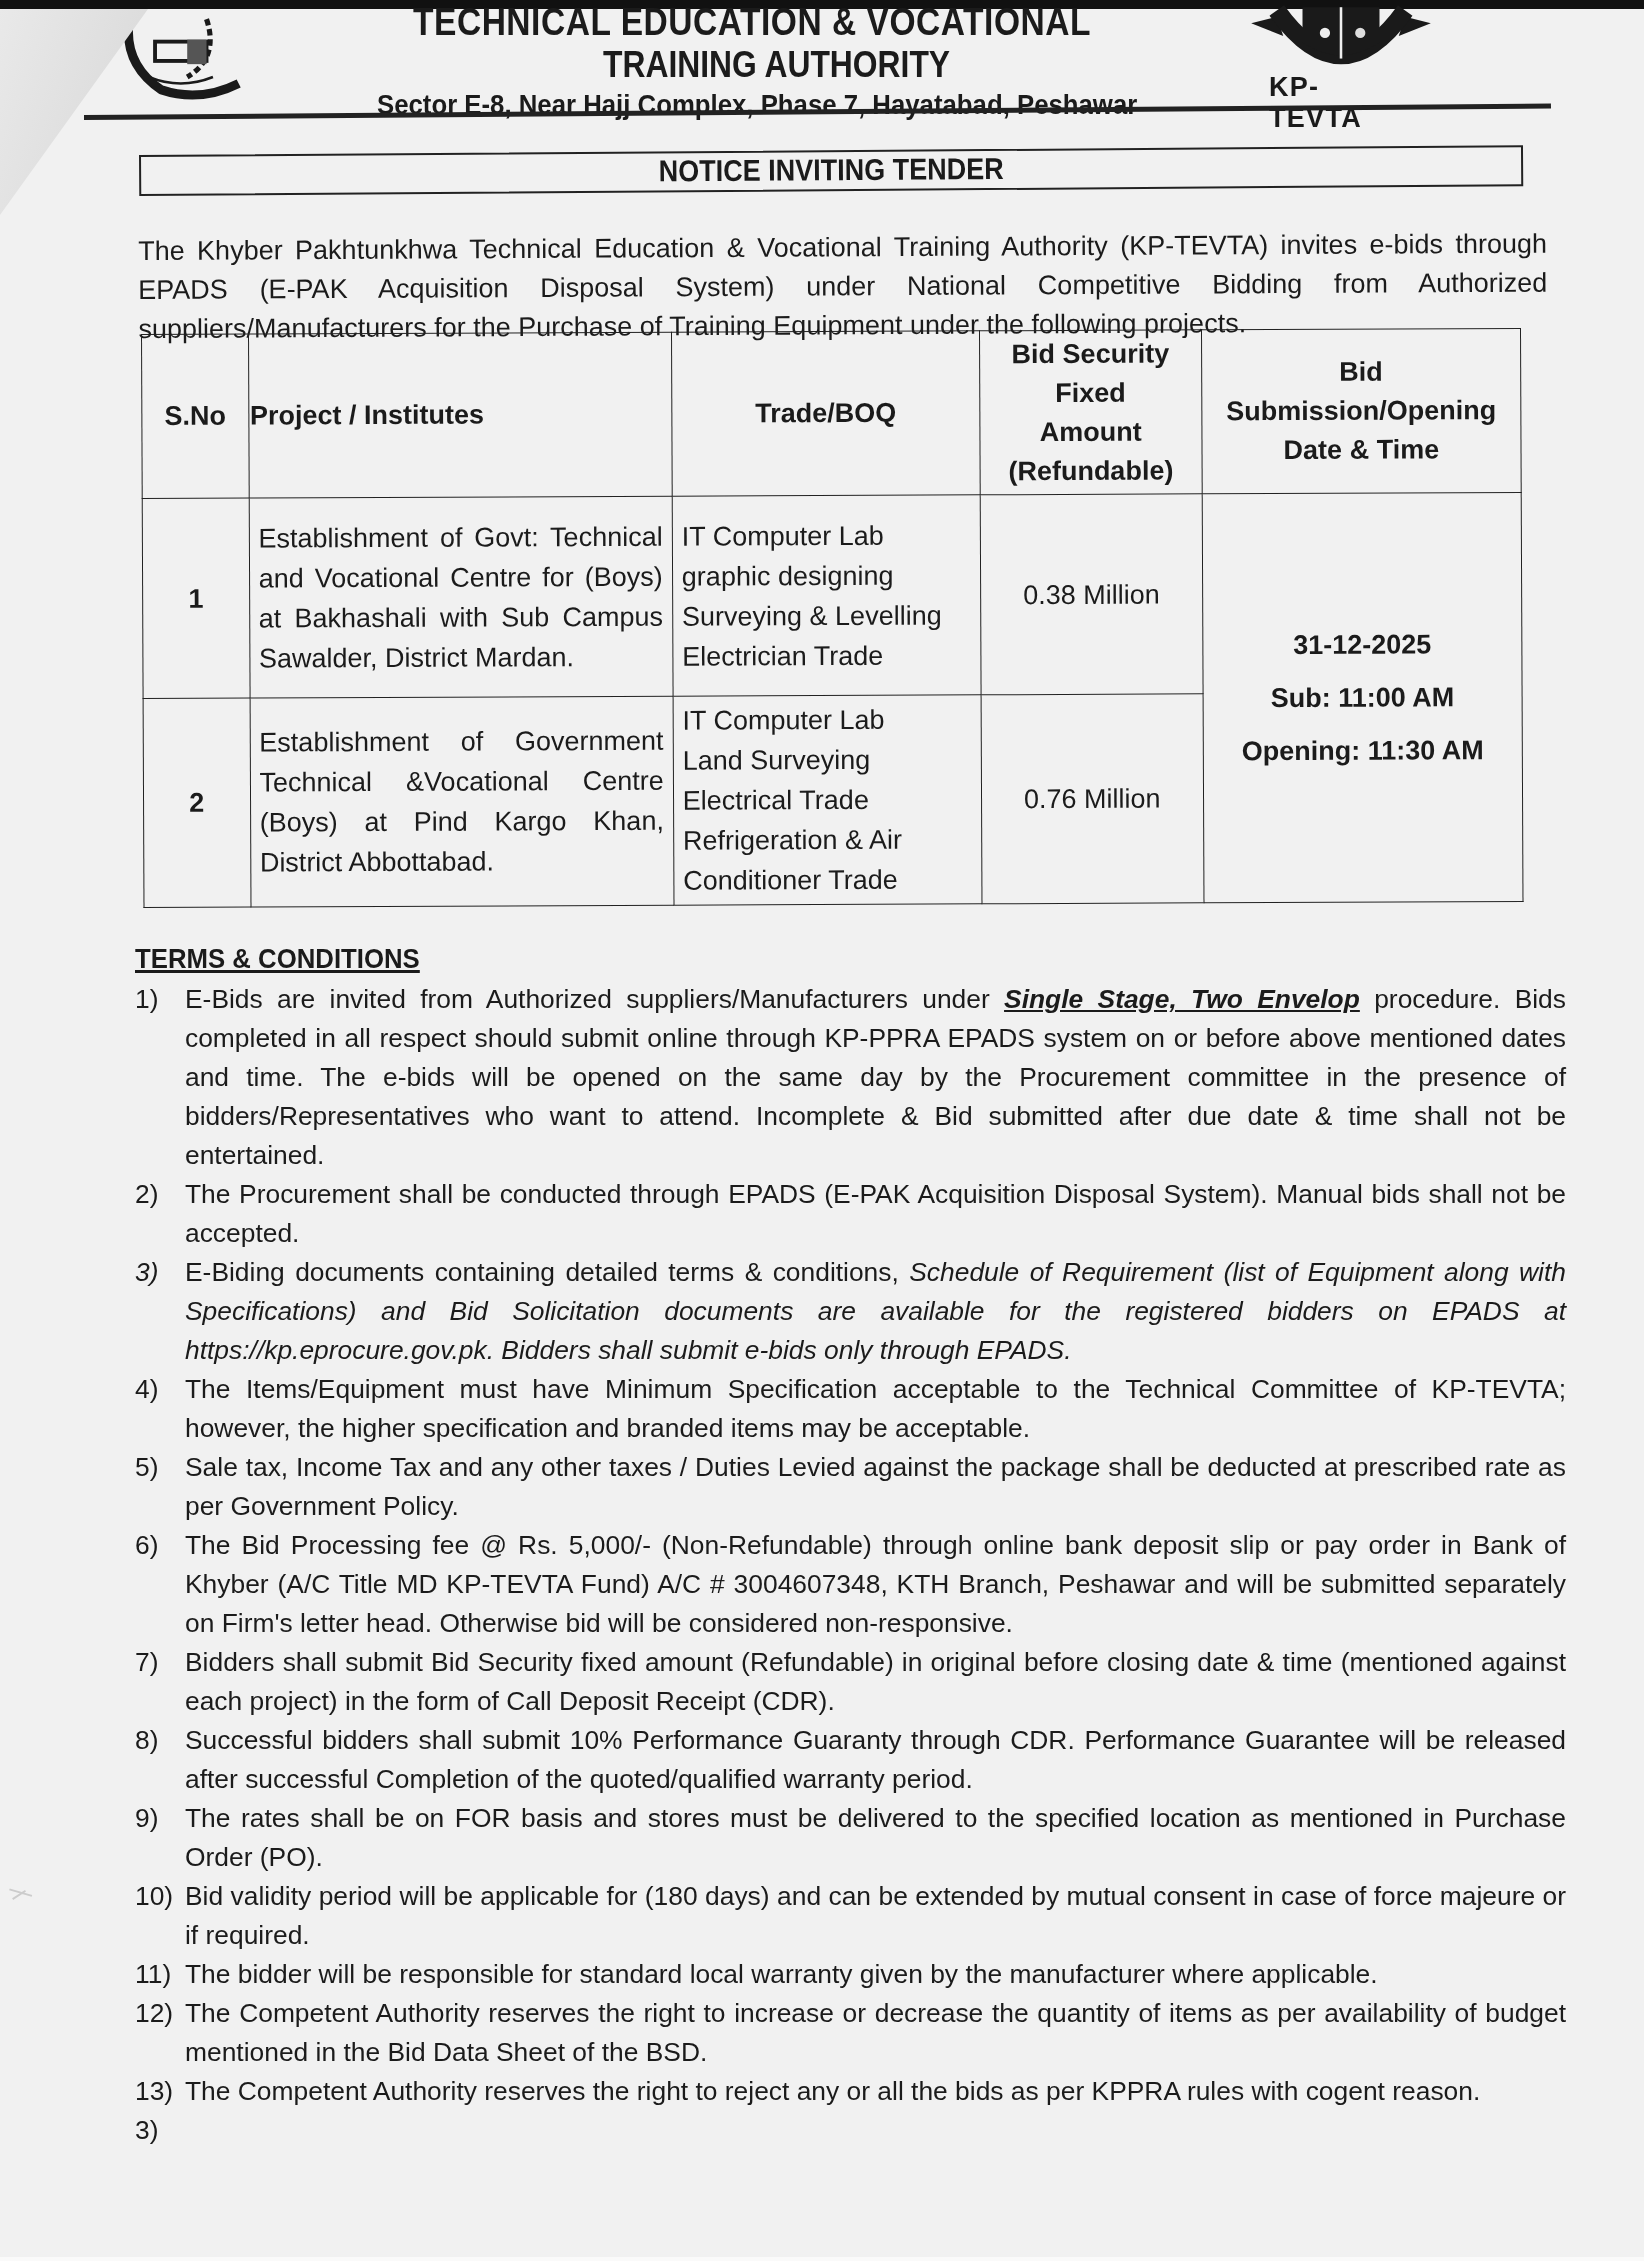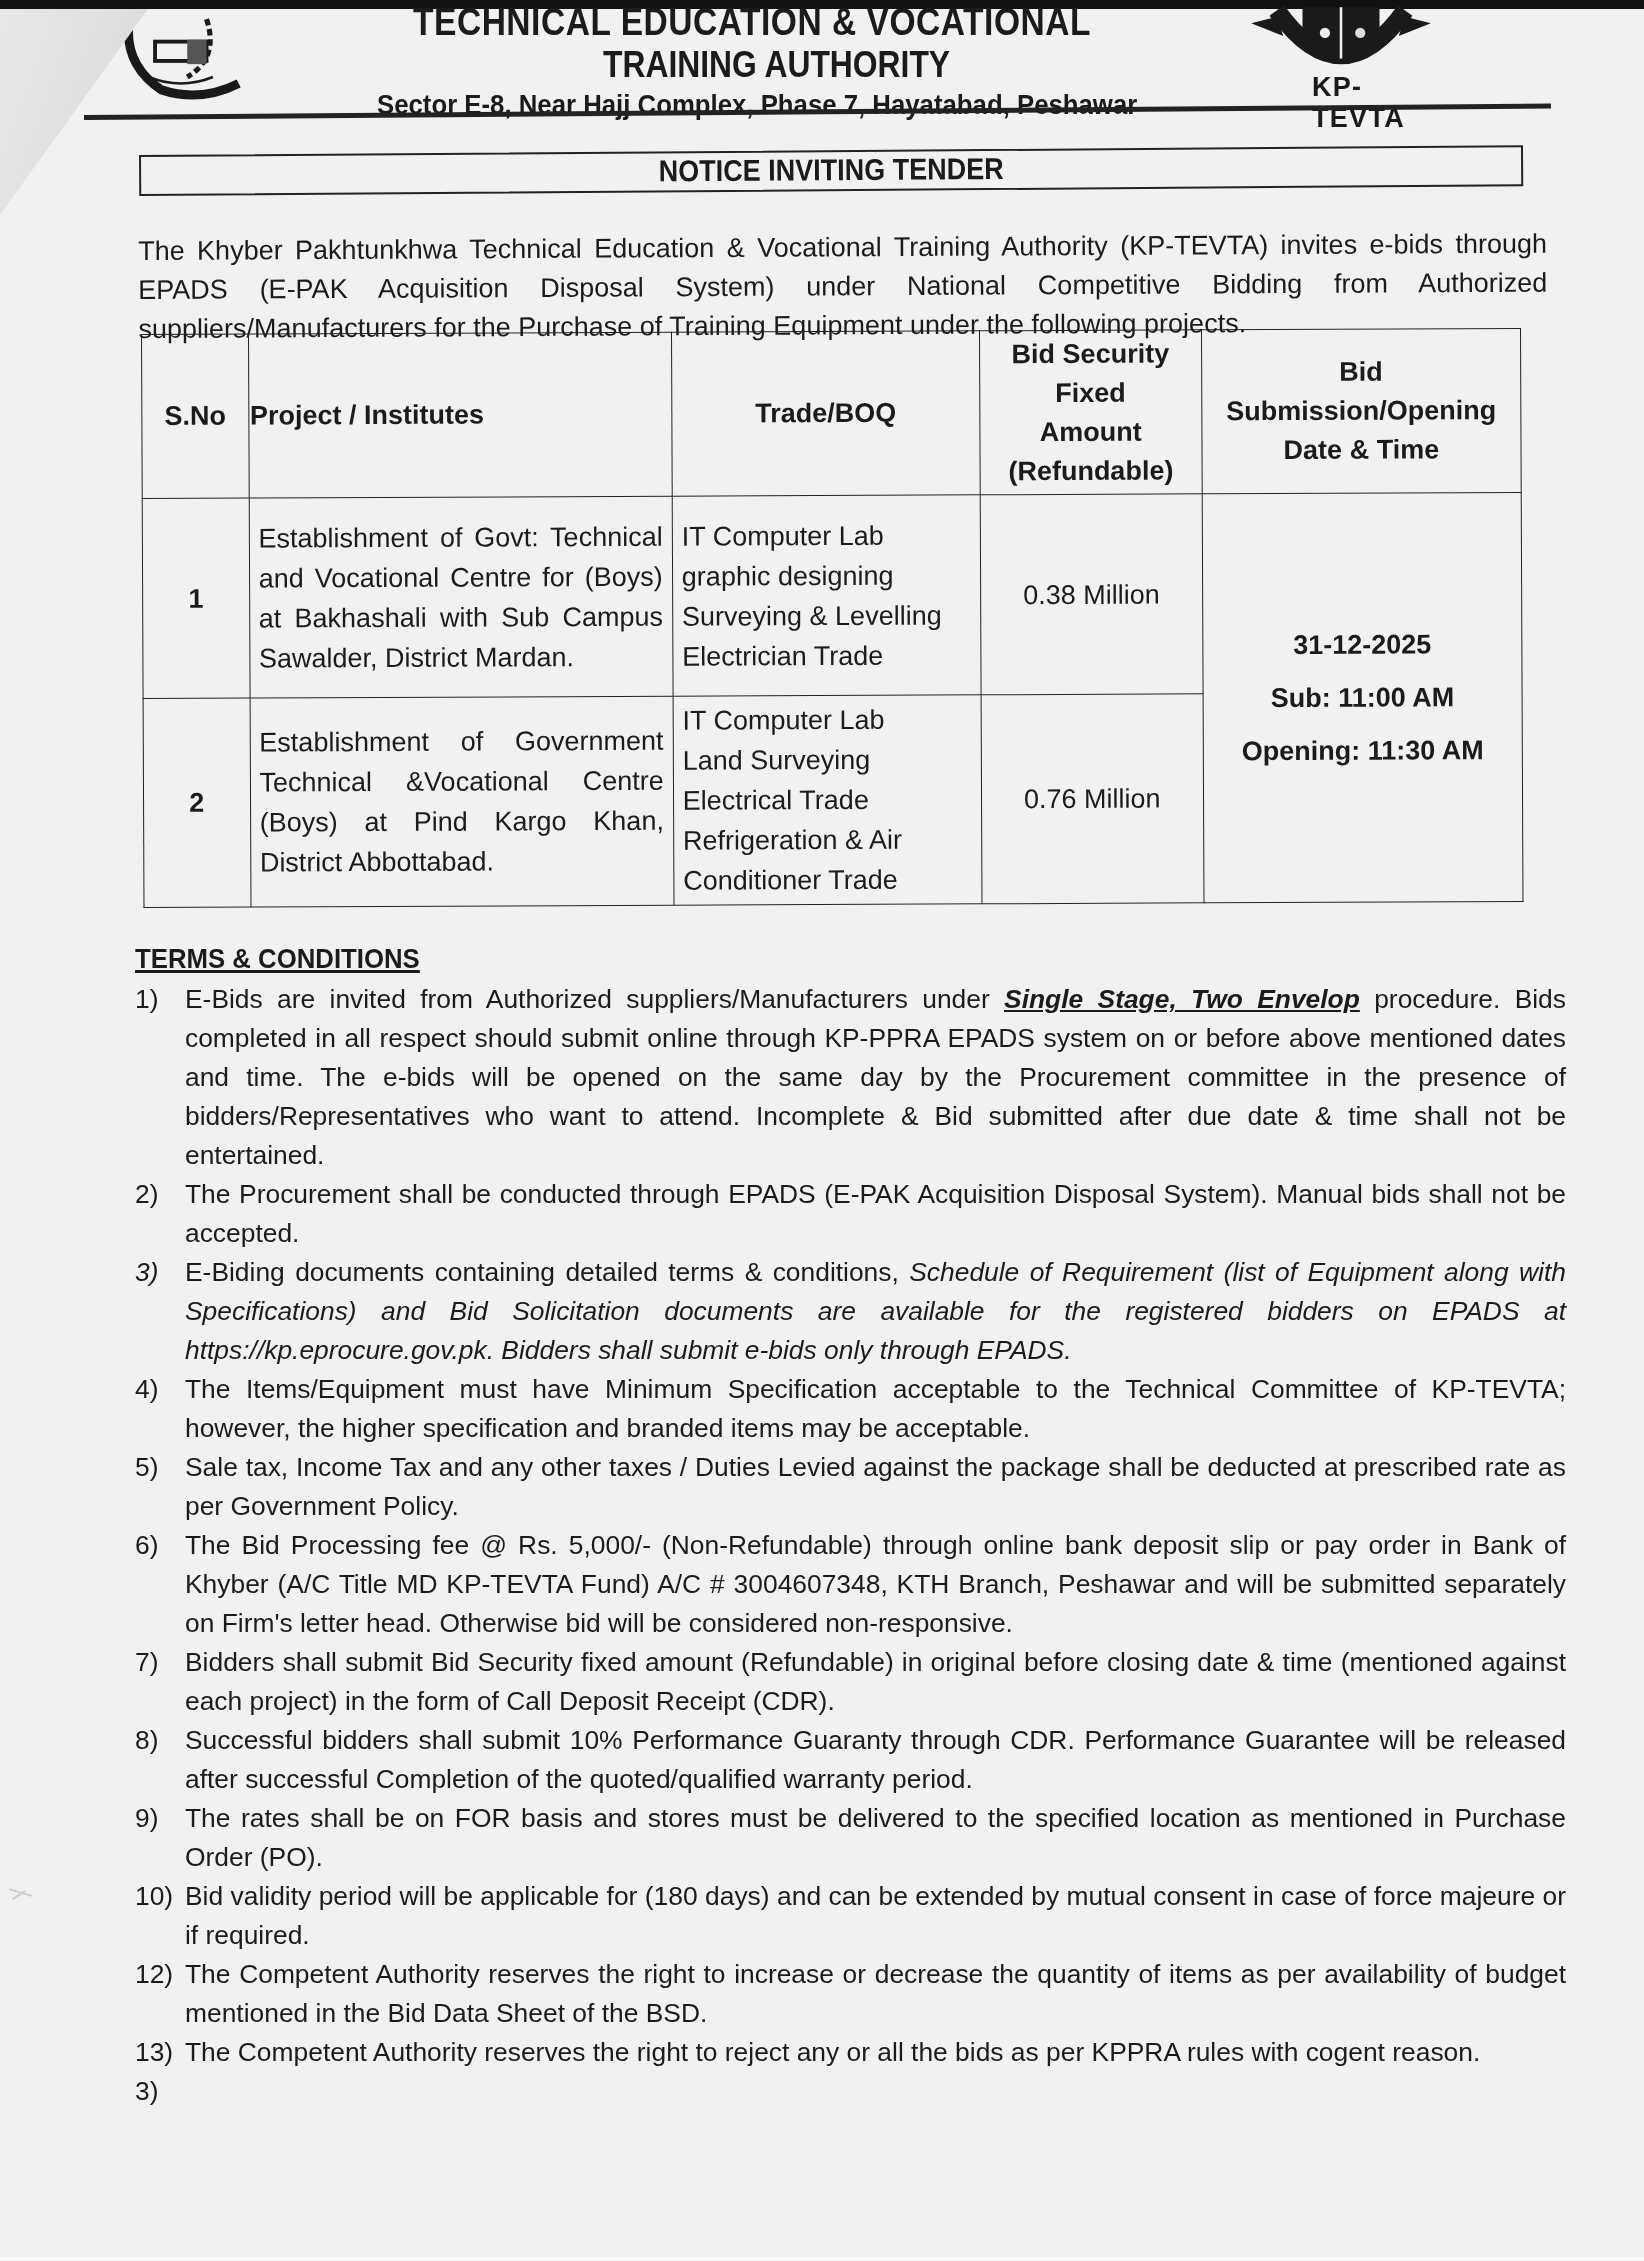--- a/index.html
+++ b/index.html
@@ -14,21 +14,21 @@
   .fold {
     position: absolute; left: 0; top: 9px; width: 148px; height: 206px;
     background: linear-gradient(110deg, #e9e9e9 0%, #dcdcdc 70%, rgba(0,0,0,0) 71%);
     clip-path: polygon(0 0, 100% 0, 0 100%);
   }
   .page { position: absolute; left: 0; top: 0; width: 1380px; height: 2261px; }
 
   
   .logo-left { position: absolute; left: 110px; top: 6.4px; width: 148px; height: 97px; }
   .logo-right { position: absolute; left: 1238px; top: 3.9px; width: 206px; height: 77px; }
-  .kp-tevta-mark { position: absolute; left: 1312px; top: 72px; font-size: 27px; font-weight: 700; letter-spacing: 1.3px; color: #1a1a1a; }
+  .kp-tevta-mark { position: absolute; left: 1269px; top: 72px; font-size: 27px; font-weight: 700; letter-spacing: 1.3px; color: #1a1a1a; }
   .hdr-line1 { position: absolute; left: 413px; top: 0px; font-family: "Liberation Sans Narrow", "Liberation Sans", sans-serif; font-size: 39px; font-weight: 700; transform: scaleX(0.86); transform-origin: left top; letter-spacing: 0.6px; white-space: nowrap; }
   .hdr-line2 { position: absolute; left: 603px; top: 44px; font-size: 37px; font-weight: 700; transform: scaleX(0.86); transform-origin: left top; white-space: nowrap; }
   .hdr-line3 { position: absolute; left: 377px; top: 89px; font-size: 28px; font-weight: 700; transform: scaleX(0.92); transform-origin: left top; white-space: nowrap; }
   .hdr-rule { position: absolute; left: 84px; top: 115px; width: 1467px; height: 5.2px; background: #222; transform: rotate(-0.45deg); transform-origin: left top; }
 
   
   .notice-box { position: absolute; left: 139px; top: 155px; width: 1380px; height: 37px; border: 2.6px solid #222; transform: rotate(-0.4deg); transform-origin: left top; }
   .notice-title { position: absolute; left: 0; right: 0; top: 1.3px; text-align: center; font-size: 30px; font-weight: 700; transform: scaleX(0.9); }
 
   .intro { position: absolute; left: 138px; top: 205px; width: 1409px; font-size: 27px; line-height: 39px; text-align: justify; transform: rotate(-0.3deg); transform-origin: left top; }
@@ -182,20 +182,24 @@
     </li>
     <li class="term">
       <span class="term-num">9)</span>
       <span>The rates shall be on FOR basis and stores must be delivered to the specified location as mentioned in Purchase Order (PO).</span>
     </li>
     <li class="term">
       <span class="term-num">10)</span>
       <span>Bid validity period will be applicable for (180 days) and can be extended by mutual consent in case of force majeure or if required.</span>
     </li>
     <li class="term">
+      <span class="term-num">11)</span>
+      <span>The bidder will be responsible for standard local warranty given by the manufacturer where applicable.</span>
+    </li>
+    <li class="term">
       <span class="term-num">12)</span>
       <span>The Competent Authority reserves the right to increase or decrease the quantity of items as per availability of budget mentioned in the Bid Data Sheet of the BSD.</span>
     </li>
     <li class="term">
       <span class="term-num">13)</span>
       <span>The Competent Authority reserves the right to reject any or all the bids as per KPPRA rules with cogent reason.</span>
     </li>
     <li class="term">
       <span class="term-num">3)</span>
     </li>

